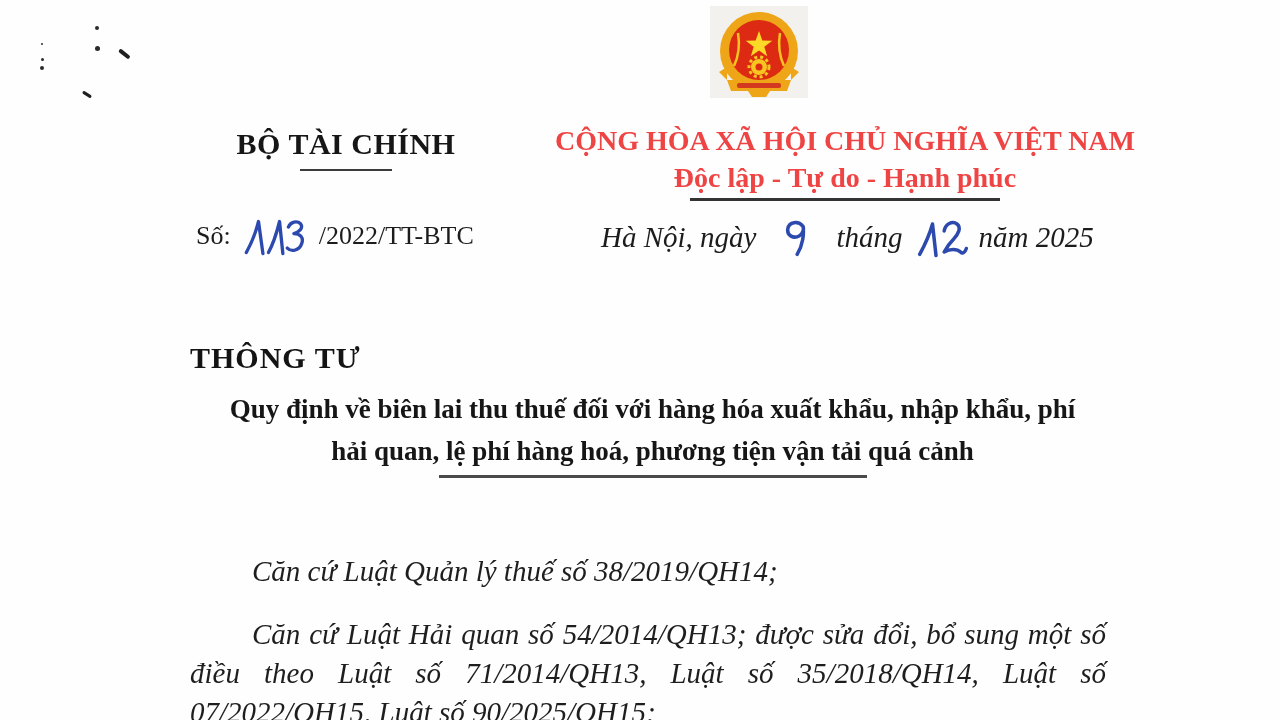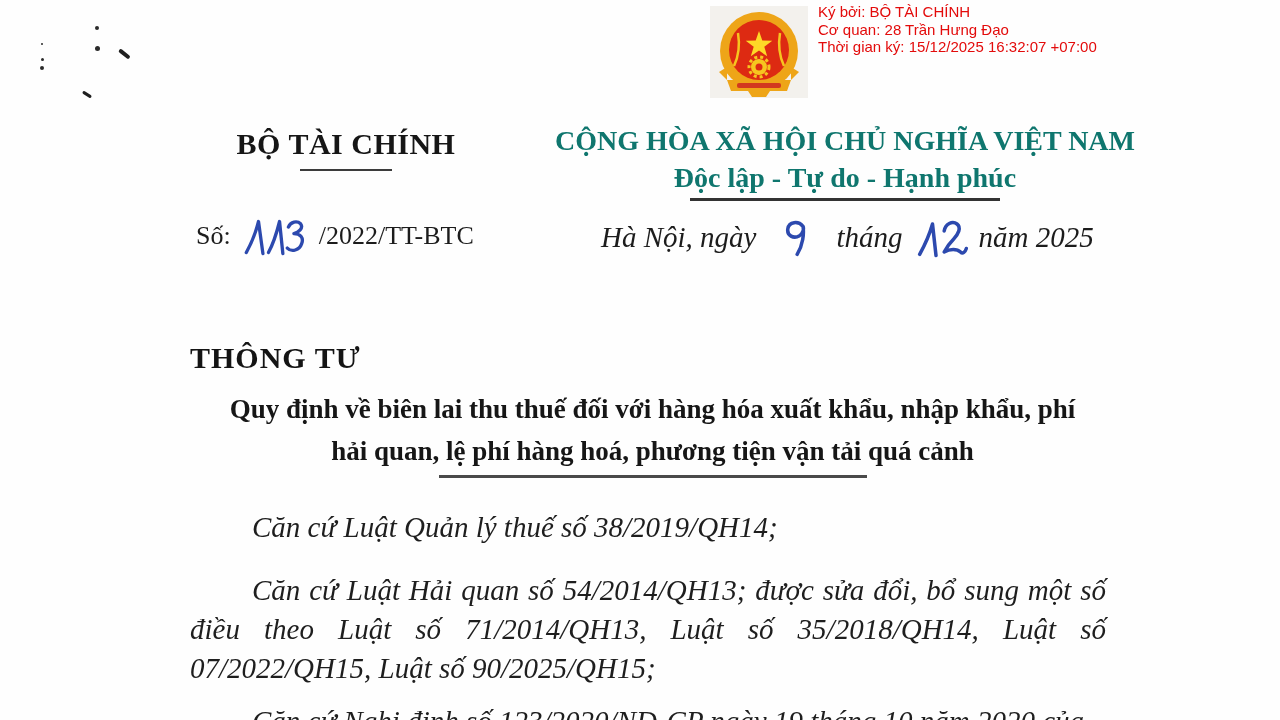--- a/index.html
+++ b/index.html
@@ -29,21 +29,21 @@
   
   #org-block {
     position: absolute; left: 196px; top: 127px; width: 300px;
     text-align: center; color: #161616;
   }
   #org-block .org-name { font-size: 30px; font-weight: bold; letter-spacing: 0.5px; }
   #org-block .rule { width: 92px; height: 2px; background: #3c3c3c; margin: 8px auto 0; }
 
   #nation-block {
     position: absolute; left: 545px; top: 125px; width: 600px;
-    text-align: center; color: #0f766e;
+    text-align: center; color: #ef4444;
   }
   #nation-block .nation-1 { font-size: 28px; font-weight: bold; }
   #nation-block .nation-2 { font-size: 28px; font-weight: bold; margin-top: 5px; }
   #nation-block .rule { width: 310px; height: 2.5px; background: #333; margin: 4px auto 0; }
 
   
   #number-line {
     position: absolute; left: 196px; top: 221px;
     font-size: 26px; color: #1c1c1c;
     display: flex; align-items: flex-start; white-space: nowrap;
@@ -76,21 +76,21 @@
 
   
   #body-text {
     position: absolute; left: 190px; top: 508px; width: 916px;
     font-size: 29px; font-style: italic; color: #1e1e1e;
   }
   .bline { line-height: 39px; }
   .indent { text-indent: 62px; }
   .stretch { text-align: justify; text-align-last: justify; }
   .para { margin: 0; }
-  .mb1 { margin-bottom: 24px; }
+  .mb1 { margin-bottom: 24px; margin-top: 44px; }
   .mb2 { margin-bottom: 14px; }
 </style>
 </head>
 <body>
 
 <div id="page">
 
   <div class="speck" style="left:95px; top:26px; width:4px; height:4px;"></div>
   <div class="speck" style="left:41px; top:43px; width:2px; height:2px;"></div>
   <div class="speck" style="left:41px; top:58px; width:3px; height:3px;"></div>
@@ -111,25 +111,20 @@
       <circle cx="49" cy="61" r="8" fill="#f6c51f"></circle>
       <circle cx="49" cy="61" r="3.5" fill="#dd2a12"></circle>
       <path d="M17,74 L9,66 L17,61 Z" fill="#eea518"></path>
       <path d="M81,74 L89,66 L81,61 Z" fill="#eea518"></path>
       <path d="M17,74 L81,74 L77,85 L21,85 Z" fill="#eea518"></path>
       <rect x="27" y="77" width="44" height="5" rx="2" fill="#d2391f"></rect>
       <path d="M38,85 L60,85 L56,91 L42,91 Z" fill="#eea518"></path>
     </svg>
   </div>
 
-  <div id="sig-block">
-    <div>Ký bởi: BỘ TÀI CHÍNH</div>
-    <div>Cơ quan: 28 Trần Hưng Đạo</div>
-    <div>Thời gian ký: 15/12/2025 16:32:07 +07:00</div>
-  </div>
 
   <div id="org-block">
     <div class="org-name">BỘ TÀI CHÍNH</div>
     <div class="rule"></div>
   </div>
 
   <div id="nation-block">
     <div class="nation-1">CỘNG HÒA XÃ HỘI CHỦ NGHĨA VIỆT NAM</div>
     <div class="nation-2">Độc lập - Tự do - Hạnh phúc</div>
     <div class="rule"></div>

